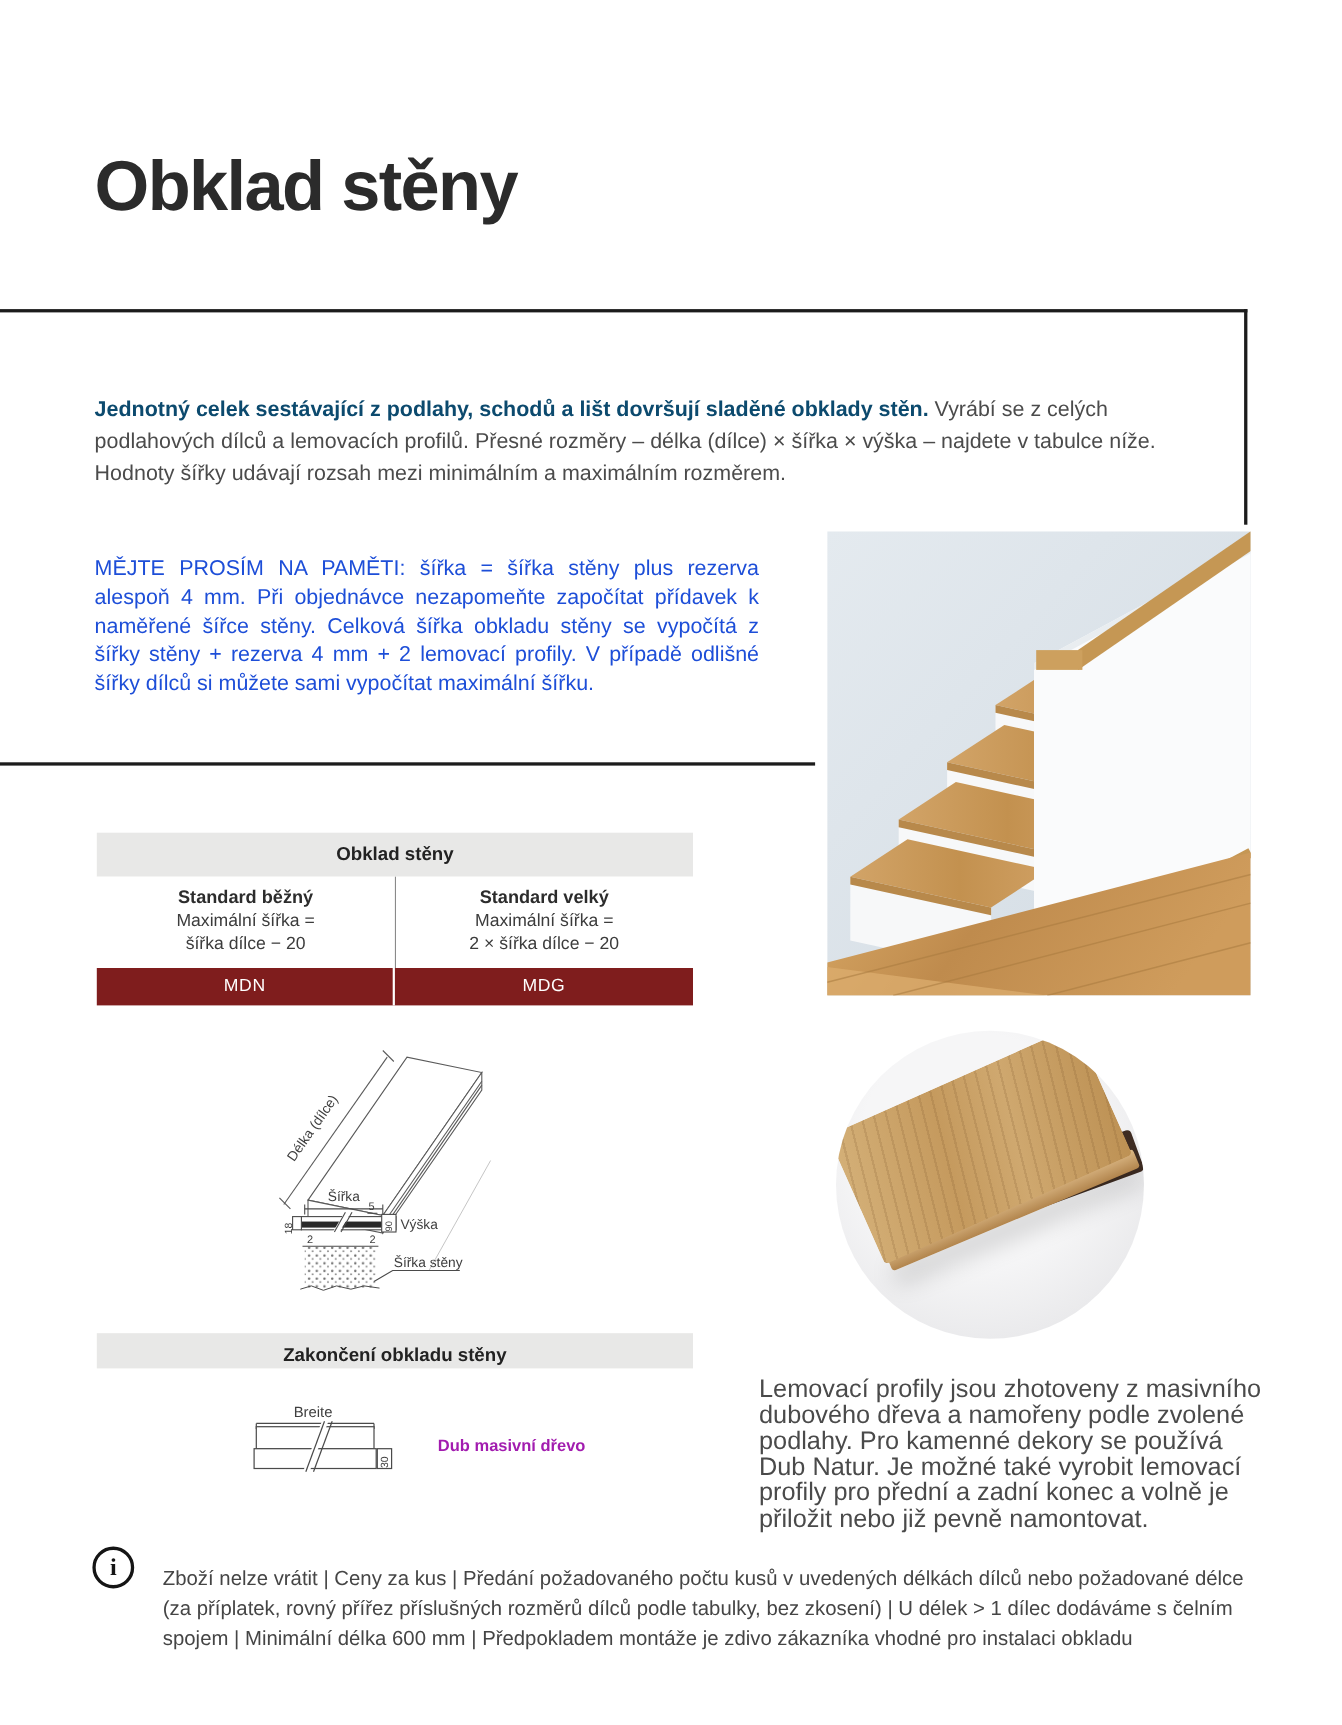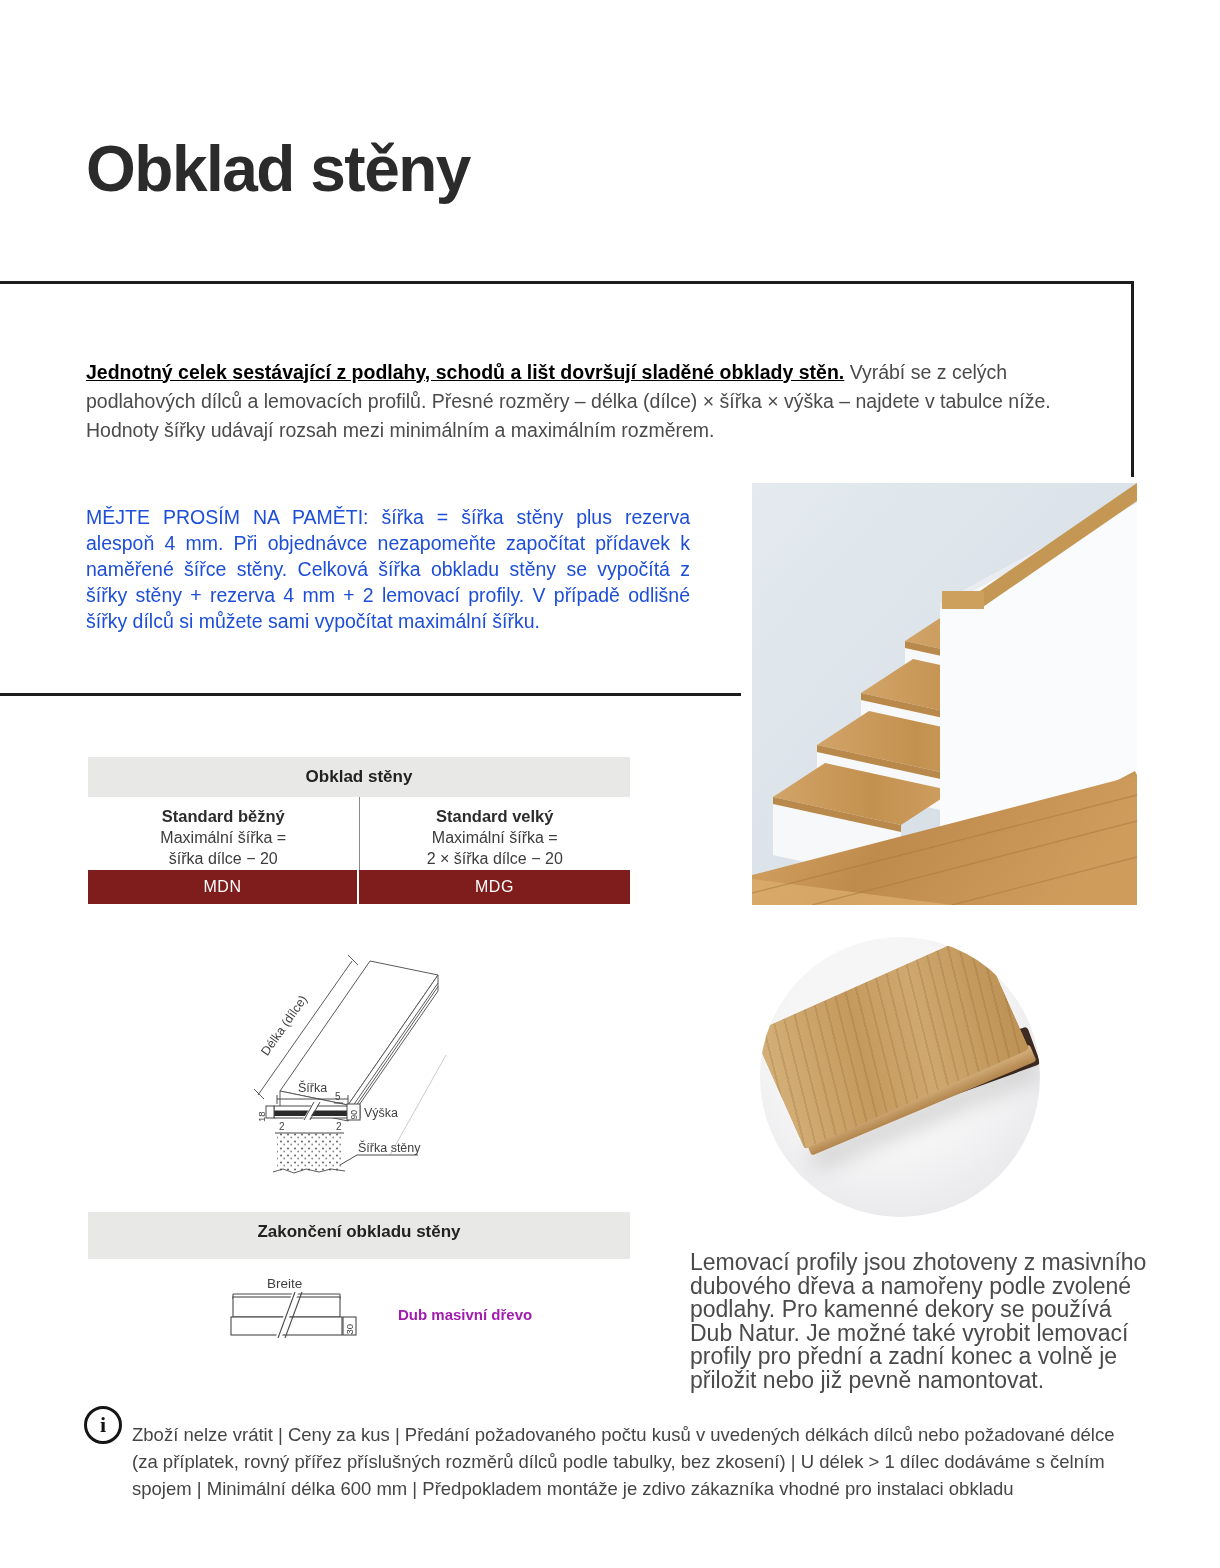--- a/index.html
+++ b/index.html
@@ -10,49 +10,49 @@
 
   h1.title{left:86px;top:136px;margin:0;font-size:64px;font-weight:700;
     letter-spacing:-1.5px;color:#2b2b2b;line-height:1.05;}
 
   .rule{background:#1c1c1c;}
   .rule-top{left:0;top:281px;width:1134px;height:3px;}
   .rule-right{left:1131px;top:281px;width:3px;height:196px;}
   .rule-bottom{left:0;top:693px;width:741px;height:3px;}
 
   .intro{left:86px;top:338px;width:980px;font-size:19.5px;line-height:29px;color:#4b4b4b;}
-  .intro b{color:#000000;font-weight:700;text-decoration:underline;}
+  .intro b{color:#0c4a6e;font-weight:700;}
   .note{left:86px;top:484px;width:604px;font-size:19.5px;line-height:26px;
     color:#1d4ed8;text-align:justify;}
 
   
   .spec{left:88px;top:757px;width:542px;}
   .spec-header{height:40px;line-height:40px;background:#e8e8e7;text-align:center;
     font-weight:700;font-size:17px;color:#222;}
   .spec-body{display:flex;background:#fff;}
-  .spec-cell{width:50%;text-align:center;padding:9px 0 1px;font-size:16px;
+  .spec-cell{width:50%;text-align:center;padding:9px 0 11px;font-size:16px;
     line-height:21px;color:#3c3c3c;}
   .spec-cell:first-child{border-right:1px solid #8a8a8a;}
   .spec-cell .cname{font-weight:700;font-size:16.5px;color:#2c2c2c;}
   .spec-codes{display:flex;background:#7f1d1d;height:34px;}
   .spec-code{width:50%;text-align:center;line-height:34px;color:#fff;font-size:16px;
     letter-spacing:.6px;}
   .spec-code:first-child{border-right:2px solid #fff;box-sizing:border-box;}
 
-  .bar2{left:88px;top:1212px;width:542px;height:47px;line-height:40px;background:#e8e8e7;
+  .bar2{left:88px;top:1212px;width:542px;height:32px;line-height:40px;background:#e8e8e7;
     text-align:center;font-weight:700;font-size:17px;color:#222;}
 
   .material{left:398px;top:1306px;font-size:15px;font-weight:700;color:#a21caf;}
 
   .lemovaci{left:690px;top:1228px;width:468px;font-size:23px;line-height:23.5px;color:#4a4a4a;}
 
   .info-icon{left:84px;top:1406px;width:38px;height:38px;border:3px solid #151515;
     border-radius:50%;box-sizing:border-box;text-align:center;line-height:31px;
     font-weight:800;font-size:22px;color:#151515;font-family:"Liberation Serif","DejaVu Serif",serif;}
-  .footer-text{left:132px;top:1402px;width:988px;font-size:18.5px;line-height:27px;color:#454545;}
+  .footer-text{left:148px;top:1402px;width:988px;font-size:18.5px;line-height:27px;color:#454545;}
 
   
   .circle-fig{left:760px;top:937px;width:280px;height:280px;border-radius:50%;overflow:hidden;
     background:radial-gradient(circle at 45% 38%,#f6f6f7 45%,#e9e9eb 78%,#e0e0e3 100%);}
   .plank-wrap{position:absolute;left:8px;top:40px;width:246px;height:128px;
     transform:rotate(-24deg);transform-origin:50% 50%;}
   .plank-under{position:absolute;right:-6px;bottom:-14px;width:110px;height:40px;
     background:#3e2c22;border-radius:4px;transform:rotate(4deg);}
   .plank-front{position:absolute;left:4px;right:-2px;bottom:-11px;height:18px;
     background:linear-gradient(#dcb987,#b2854d);border-radius:3px;transform:rotate(1.2deg);

